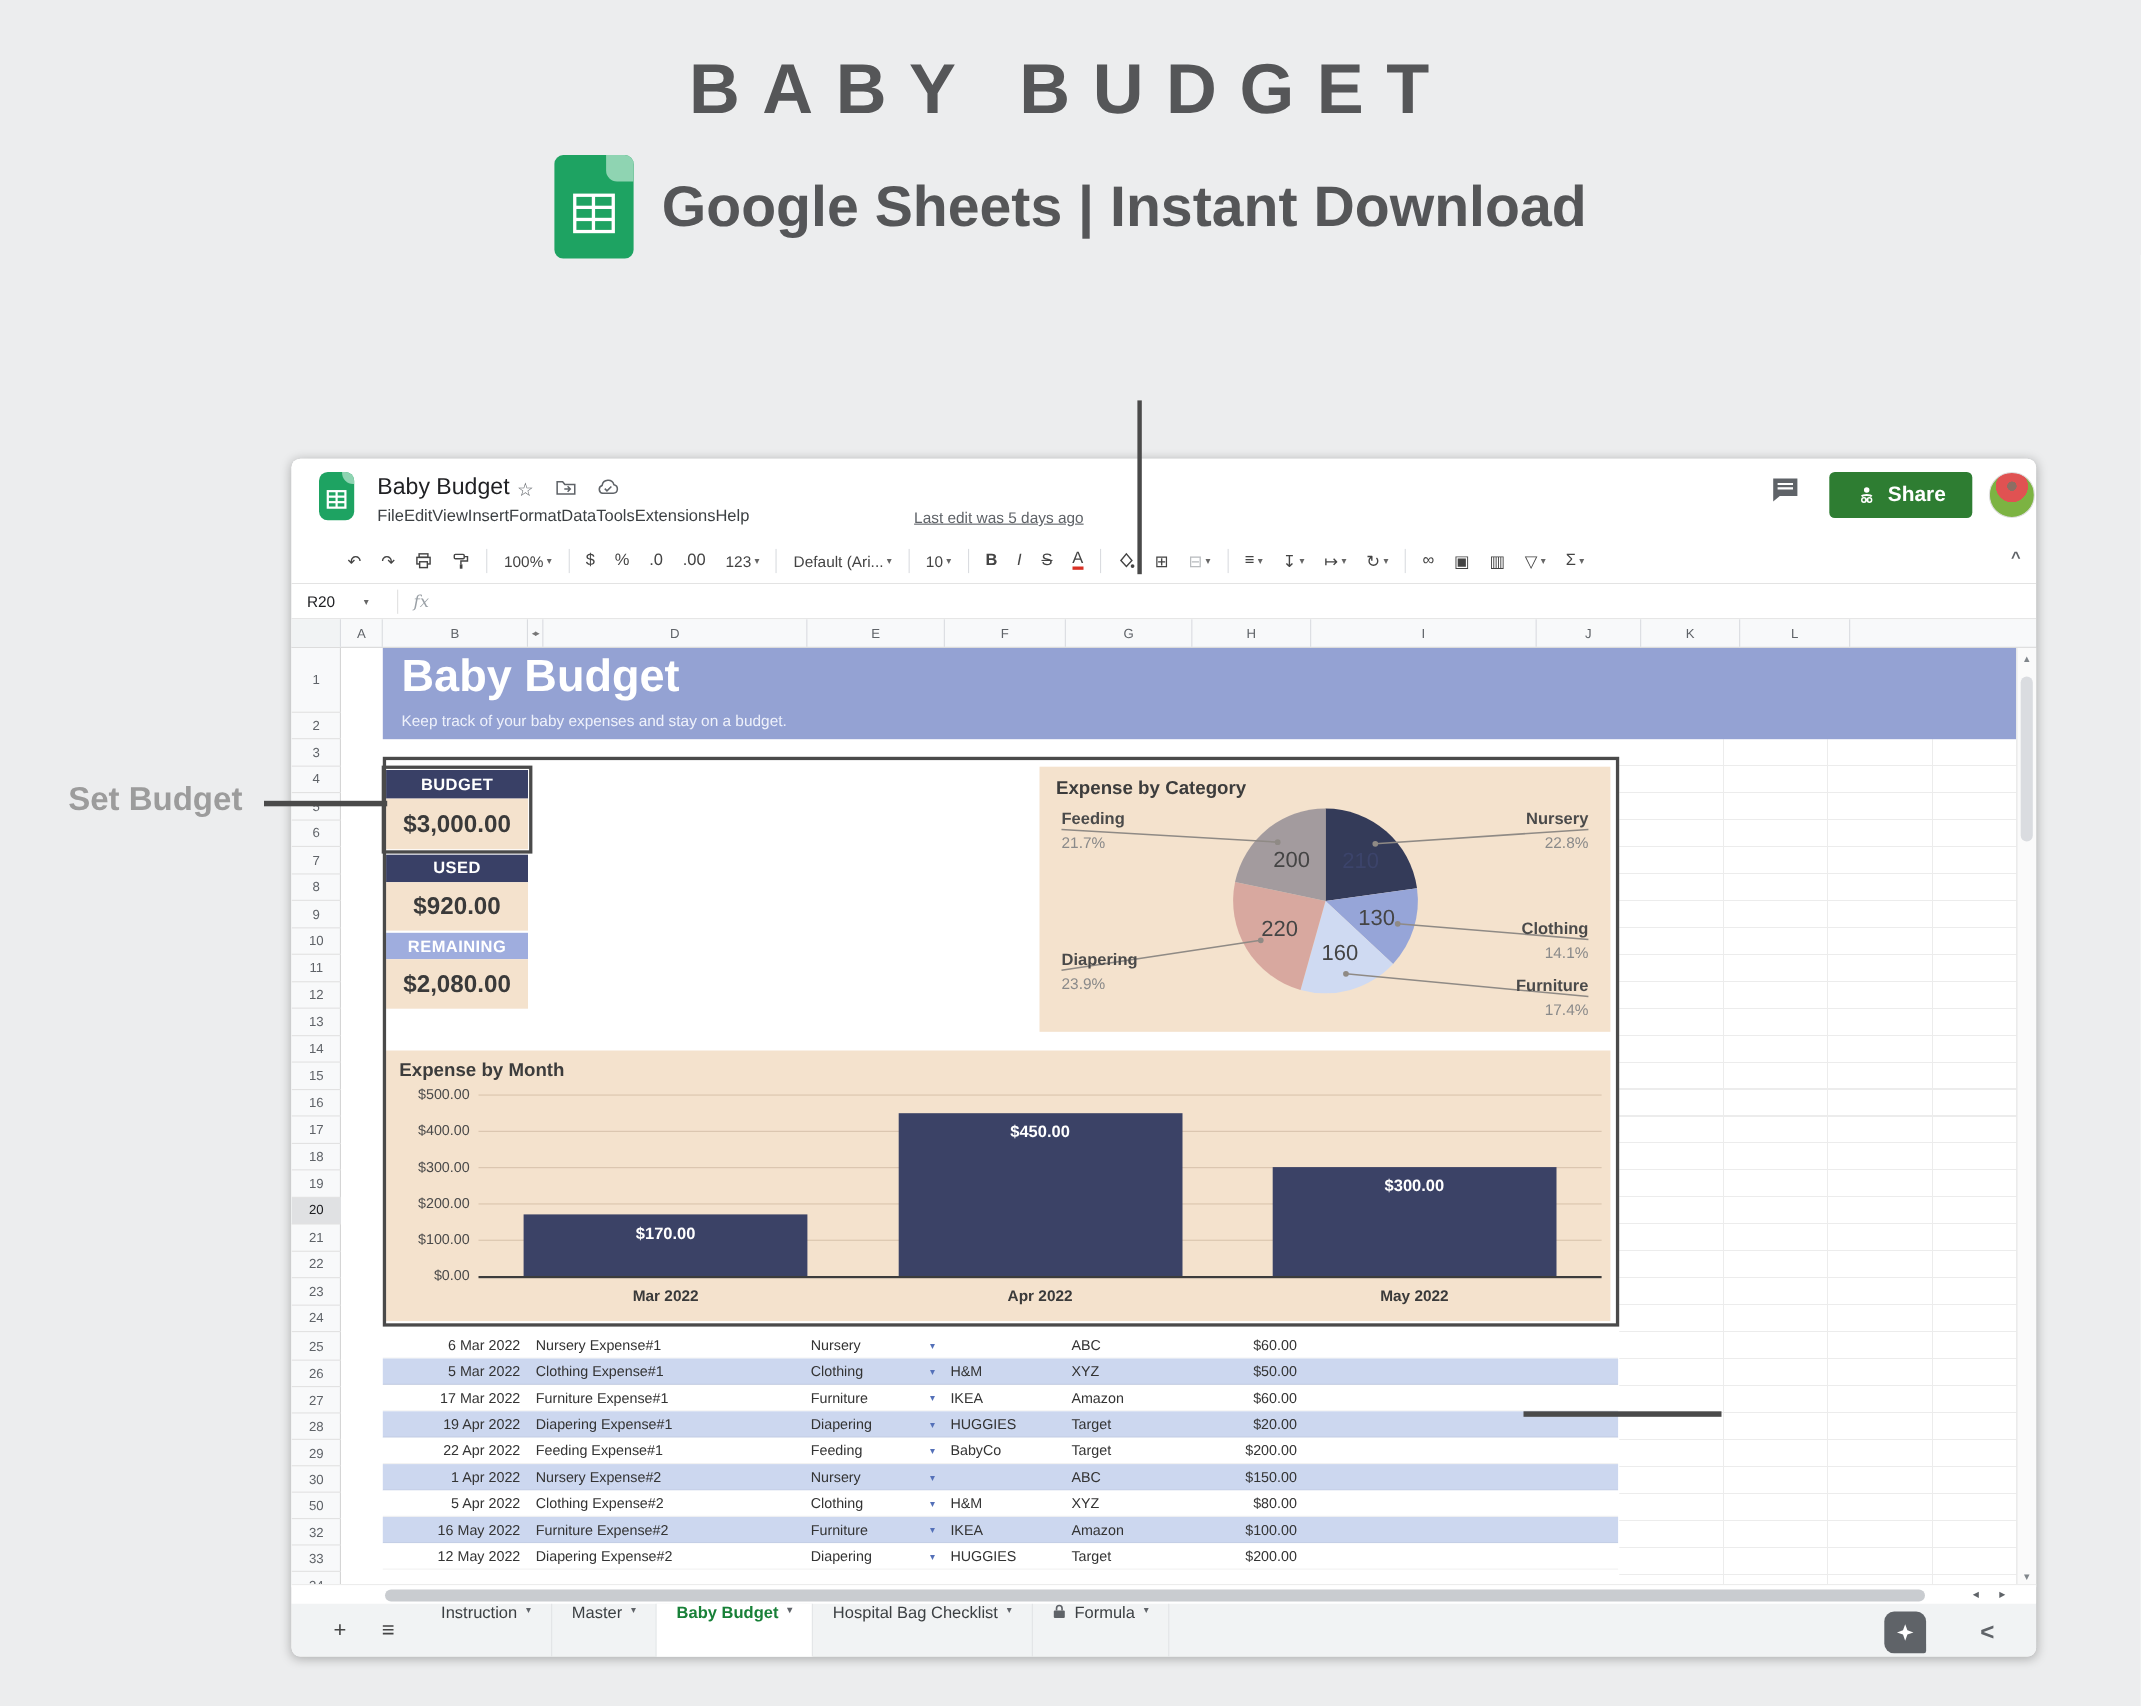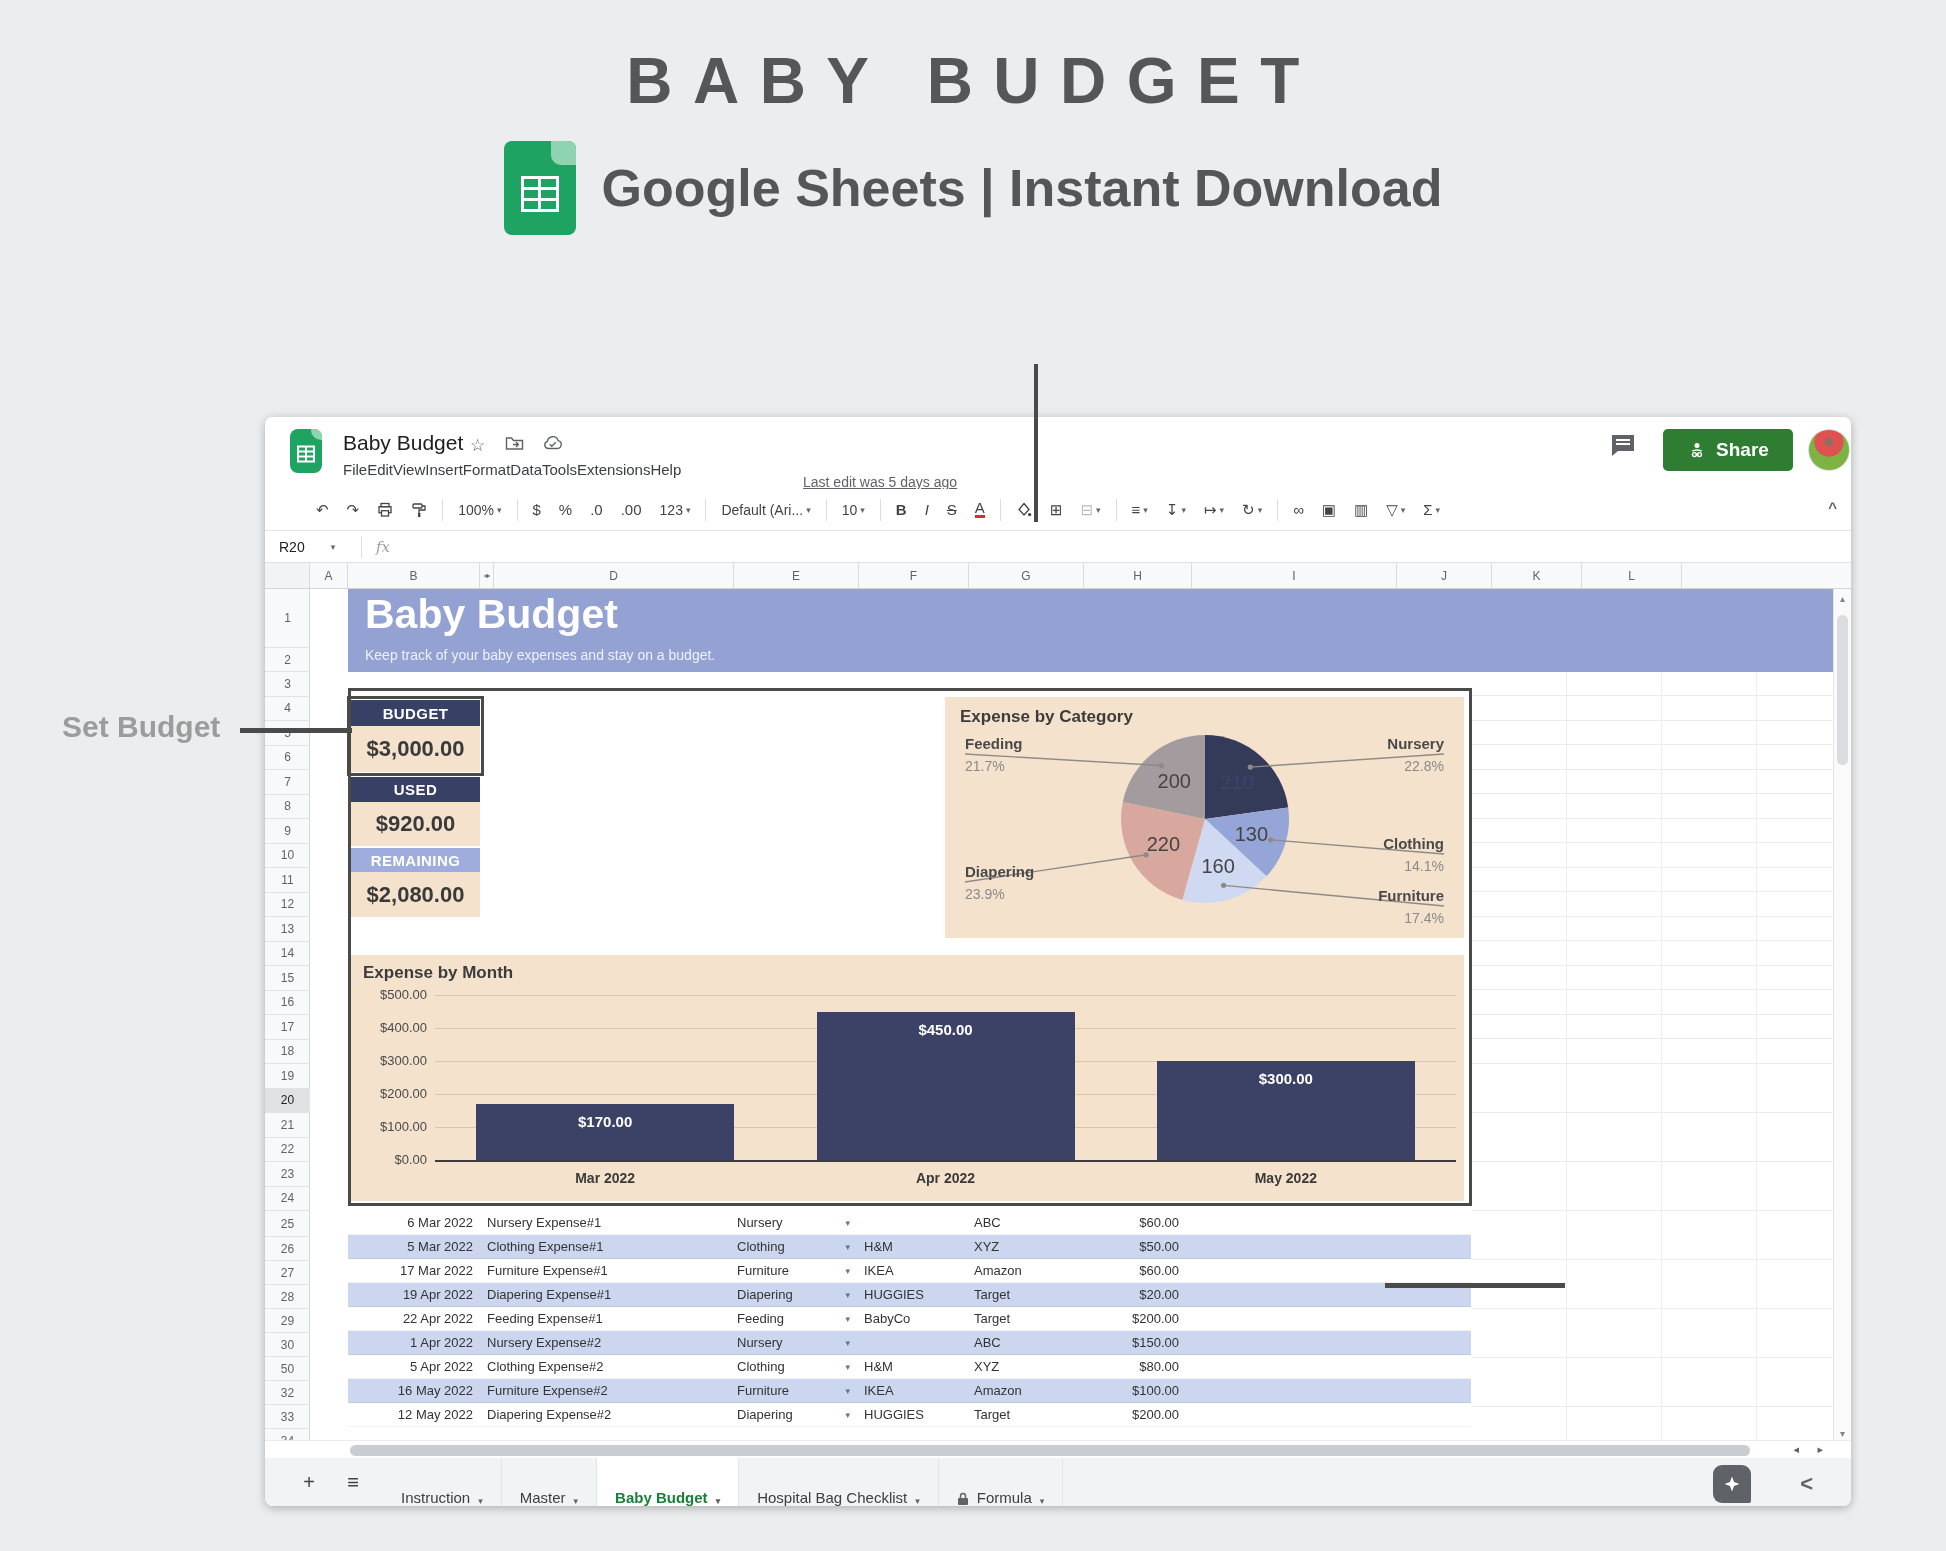--- a/index.html
+++ b/index.html
@@ -25,21 +25,21 @@
   .callout-line { background:#4a4a4a; }
 
   
   .win { left:265px; top:417px; width:1586px; height:1089px; background:#fff;
     border-radius:8px; box-shadow:0 2px 10px rgba(0,0,0,.28); }
   .titlebar { position:absolute; left:0; top:0; width:100%; height:72px; background:#fff; border-radius:8px 8px 0 0; }
   .doc-title { position:absolute; left:78px; top:14px; font-size:21px; color:#202124; }
   .tb-ic { position:absolute; top:18px; color:#5f6368; font-size:17px; }
   .menu-row { position:absolute; left:78px; top:44px; display:flex; font-size:15px; color:#3c4043; }
   .menu-row span { cursor:default; }
-  .last-edit { position:absolute; left:538px; top:45px; font-size:14px; color:#5f6368; text-decoration:underline;margin-top:12px; }
+  .last-edit { position:absolute; left:566px; top:45px; font-size:14px; color:#5f6368; text-decoration:underline; }
   .share-btn { position:absolute; left:1398px; top:12px; width:130px; height:42px; background:#2e7d32;
     border-radius:5px; display:flex; align-items:center; justify-content:center; gap:9px;
     color:#fff; font-size:19px; font-weight:bold; }
   .avatar { position:absolute; left:1543px; top:12px; width:42px; height:42px; border-radius:50%;
     background:radial-gradient(circle at 50% 30%, #8d6e63 12%, #e05252 13% 42%, #7cb342 43%); border:1px solid #ddd; }
 
   
   .toolbar { position:absolute; left:0; top:72px; width:100%; height:42px; background:#fff;
     border-bottom:1px solid #e3e3e3; display:flex; align-items:center; padding-left:42px; font-size:15px; color:#444; }
   .ti { display:flex; align-items:center; gap:3px; padding:0 9px; height:30px; white-space:nowrap; }
@@ -121,21 +121,21 @@
   .vthumb { position:absolute; left:3px; top:26px; width:11px; height:150px; background:#dadce0; border-radius:6px; }
   .sarrow { color:#80868b; font-size:10px; text-align:center; width:100%; position:absolute; }
   .hscroll { position:absolute; left:0; top:1023px; width:100%; height:18px; background:#fff; border-top:1px solid #ececec; }
   .hthumb { position:absolute; left:85px; top:4px; width:1400px; height:11px; background:#c9ccd0; border-radius:6px; }
   .hs-btn { position:absolute; top:2px; font-size:11px; color:#5f6368; }
 
   .tabbar { position:absolute; left:0; top:1041px; width:100%; height:48px; background:#f1f3f4;
     border-radius:0 0 8px 8px; display:flex; align-items:stretch; }
   .tabbar-plus, .tabbar-all { width:44px; display:flex; align-items:center; justify-content:center;
     color:#444; font-size:20px; }
-  .stab { display:flex; align-items:flex-end; gap:8px; padding:0 18px; font-size:15px; color:#3c4043;
+  .stab { display:flex; align-items:flex-start; gap:8px; padding:0 18px; font-size:15px; color:#3c4043;
     border-right:1px solid #e2e4e6; white-space:nowrap; }
   .stab .caret { font-size:9px; color:#5f6368; }
   .stab.active { background:#fff; color:#188038; font-weight:bold; }
   .explore { position:absolute; right:100px; top:1048px; width:38px; height:38px; background:#5f6368;
     border-radius:9px 9px 2px 9px; display:flex; align-items:center; justify-content:center; }
   .panel-chevron { position:absolute; right:38px; top:1054px; font-size:22px; color:#5f6368; font-weight:bold; }
 </style>
 </head>
 <body>
 

